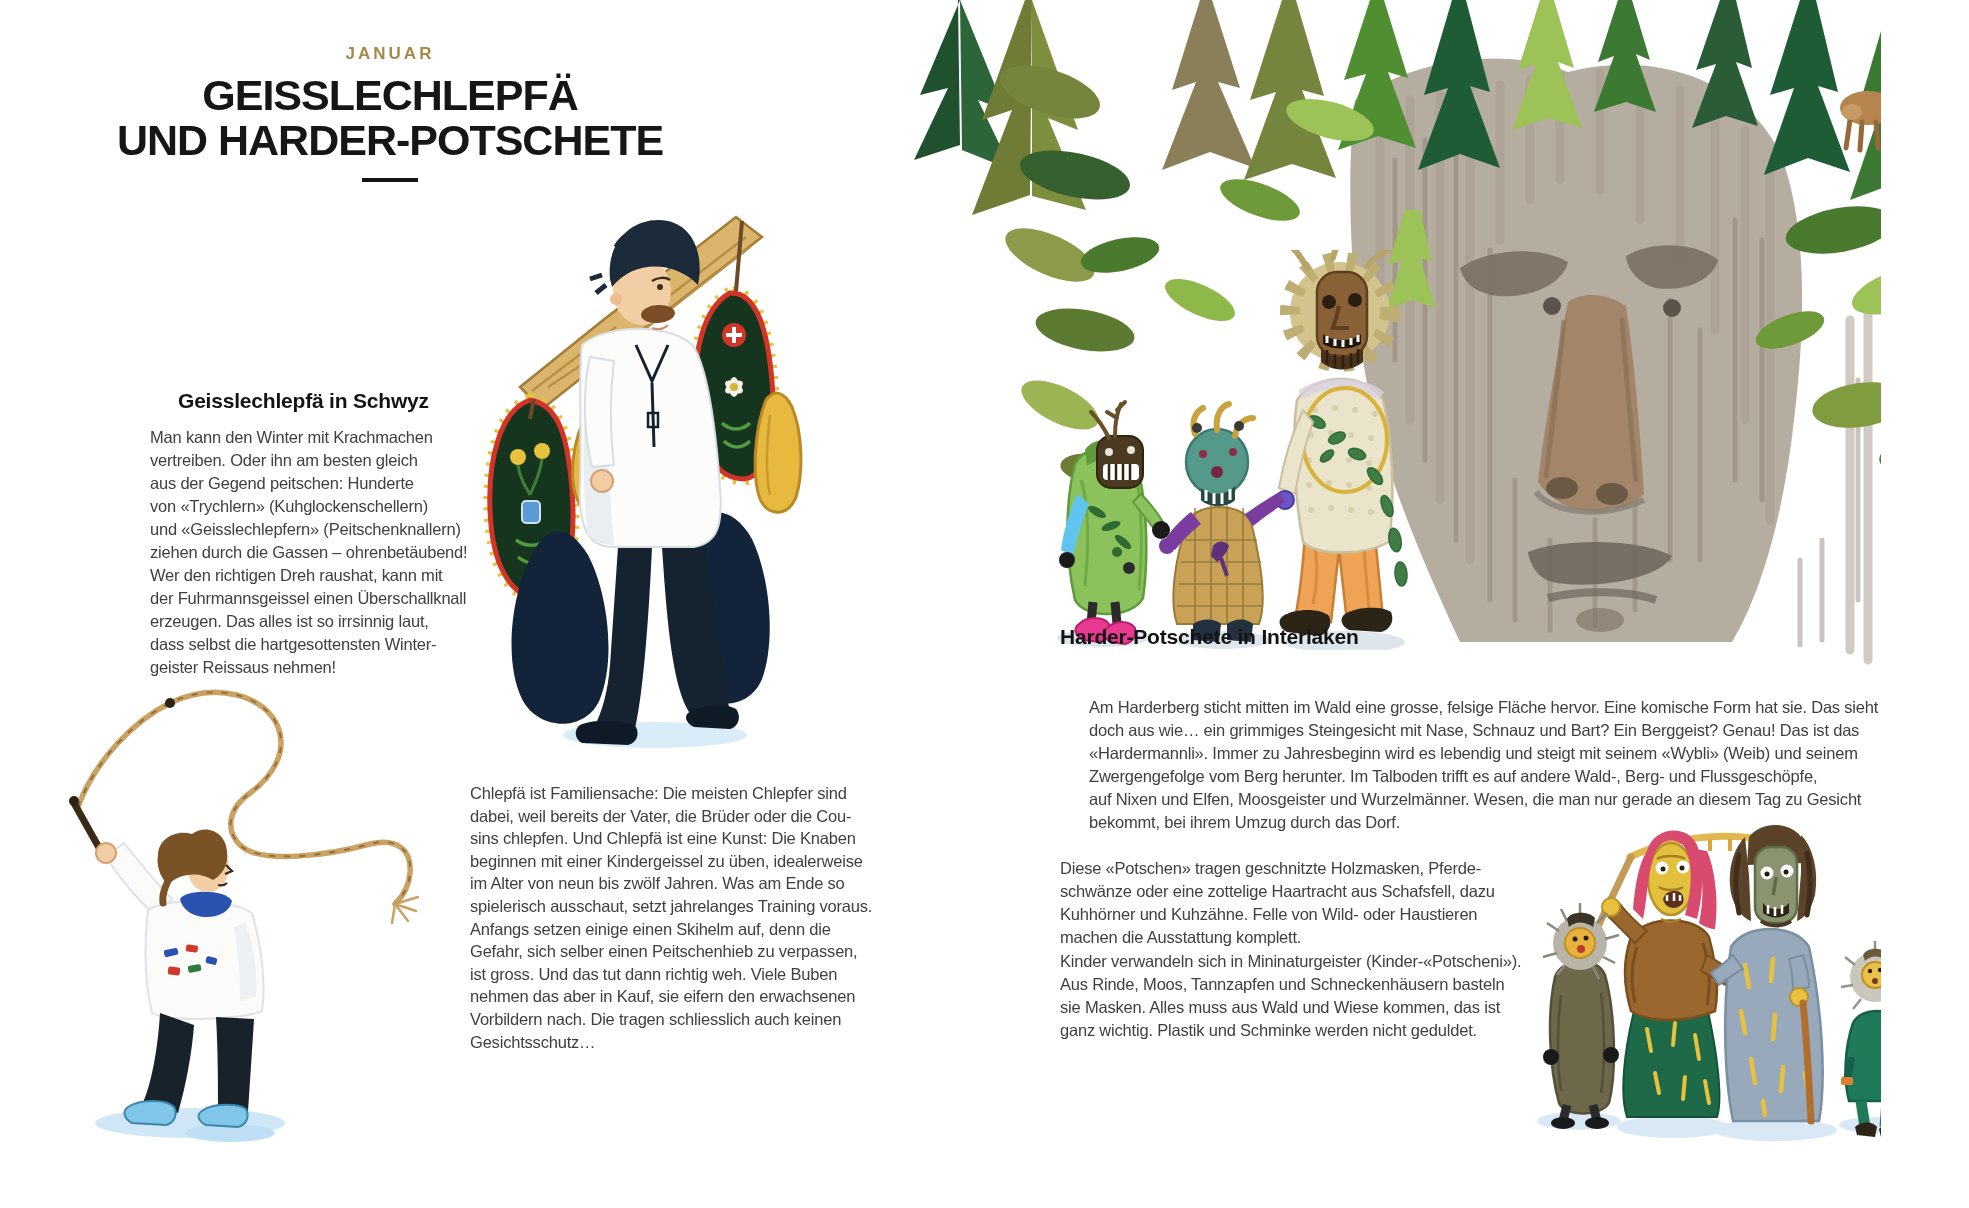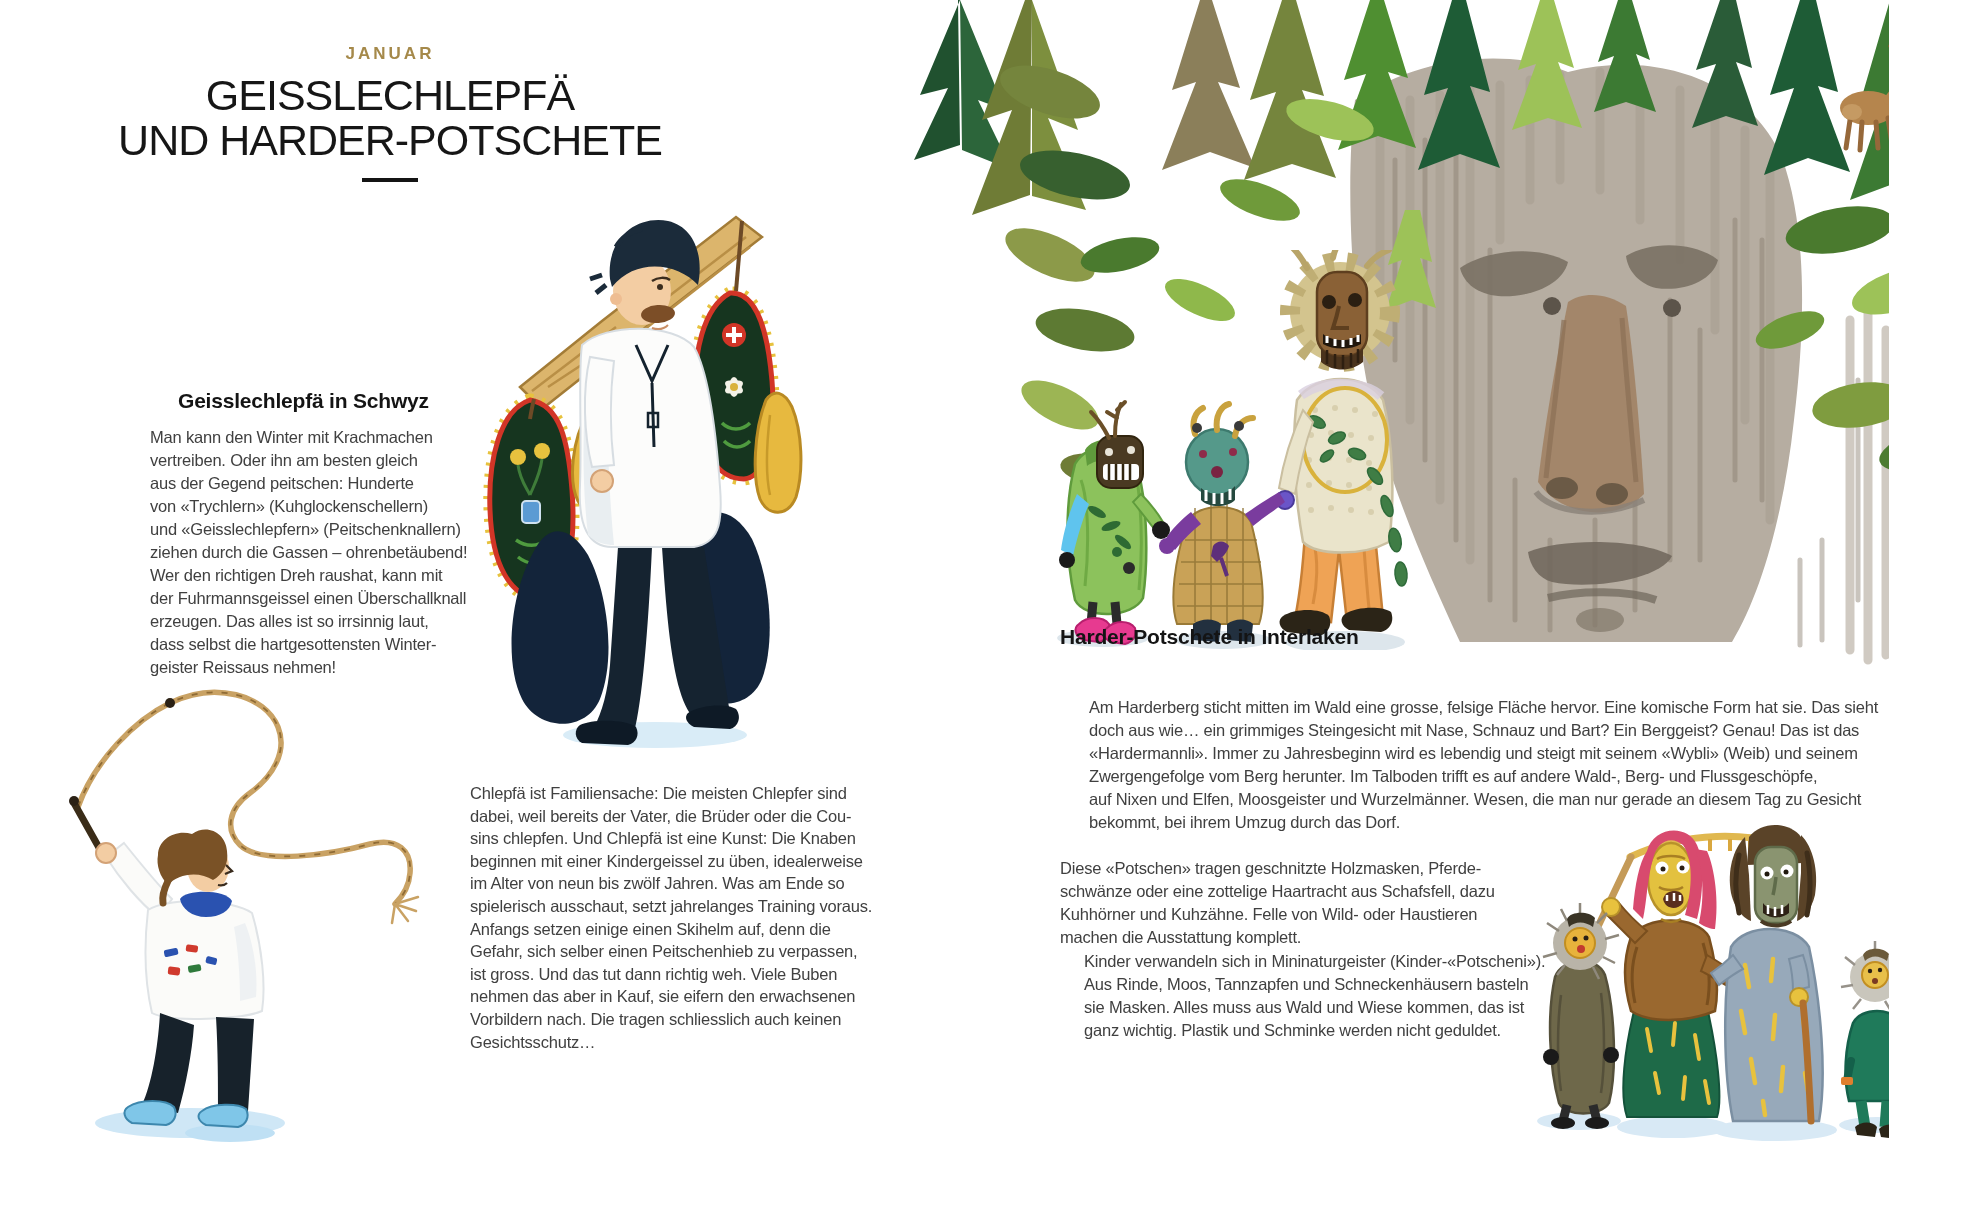--- a/index.html
+++ b/index.html
@@ -1,24 +1,24 @@
 <!DOCTYPE html>
 <html><head>
 <meta charset="utf-8">
 <style>
   html,body{margin:0;padding:0;background:#ffffff;}
   .canvas{
     position:relative;width:1881px;height:1208px;background:#ffffff;overflow:hidden;
-    font-family:"Liberation Sans", sans-serif;color:#1f1f1f;padding-left:8px;
+    font-family:"Liberation Sans", sans-serif;color:#1f1f1f;
   }
   .abs{position:absolute;}
   
   .title-block{position:absolute;left:88px;top:44px;width:604px;text-align:center;}
   .month-label{font-size:17px;font-weight:700;letter-spacing:3px;color:#a5894a;}
-  .spread-title{margin-top:9px;font-size:43px;line-height:45px;font-weight:400;letter-spacing:-1px;color:#161616;white-space:pre-line;}
+  .spread-title{margin-top:9px;font-size:43px;line-height:45px;font-weight:700;letter-spacing:-1px;color:#161616;white-space:pre-line;}
   .title-rule{width:56px;height:4px;background:#141414;margin:15px auto 0 auto;}
   
   .sec-heading{position:absolute;font-size:21px;font-weight:700;color:#141414;letter-spacing:-0.2px;}
   .body-text{position:absolute;font-size:16.5px;line-height:23px;letter-spacing:-0.2px;color:#404040;white-space:pre-line;}
   .body-text.tight{line-height:22.6px;}
   
   .page-num{position:absolute;left:1896px;top:566px;width:70px;text-align:left;font-size:20px;color:#1c1c1c;}
   .pn-rule{width:46px;height:2px;background:#1c1c1c;margin:5px auto 6px auto;}
   svg{display:block;}
 </style>
@@ -376,21 +376,21 @@
   <div class="body-text" style="left:1060px;top:696px;width:880px;margin-left:29px;">Am Harderberg sticht mitten im Wald eine grosse, felsige Fläche hervor. Eine komische Form hat sie. Das sieht
 doch aus wie… ein grimmiges Steingesicht mit Nase, Schnauz und Bart? Ein Berggeist? Genau! Das ist das
 «Hardermannli». Immer zu Jahresbeginn wird es lebendig und steigt mit seinem «Wybli» (Weib) und seinem
 Zwergengefolge vom Berg herunter. Im Talboden trifft es auf andere Wald-, Berg- und Flussgeschöpfe,
 auf Nixen und Elfen, Moosgeister und Wurzelmänner. Wesen, die man nur gerade an diesem Tag zu Gesicht
 bekommt, bei ihrem Umzug durch das Dorf.</div>
   <div class="body-text" style="left:1060px;top:857px;width:560px;">Diese «Potschen» tragen geschnitzte Holzmasken, Pferde-
 schwänze oder eine zottelige Haartracht aus Schafsfell, dazu
 Kuhhörner und Kuhzähne. Felle von Wild- oder Haustieren
 machen die Ausstattung komplett.</div>
-  <div class="body-text" style="left:1060px;top:950px;width:560px;margin-left:24px;">Kinder verwandeln sich in Mininaturgeister (Kinder-«Potscheni»).
+  <div class="body-text" style="left:1060px;top:950px;width:560px;">Kinder verwandeln sich in Mininaturgeister (Kinder-«Potscheni»).
 Aus Rinde, Moos, Tannzapfen und Schneckenhäusern basteln
 sie Masken. Alles muss aus Wald und Wiese kommen, das ist
 ganz wichtig. Plastik und Schminke werden nicht geduldet.</div>
 
   <div class="abs" style="left:1535px;top:815px;width:400px;height:335px;">
     <svg width="400" height="335" viewBox="0 0 400 335">
       <ellipse cx="44" cy="306" rx="42" ry="9" fill="#d8e9f5"></ellipse>
       <ellipse cx="138" cy="312" rx="56" ry="11" fill="#d8e9f5"></ellipse>
       <ellipse cx="240" cy="315" rx="62" ry="11" fill="#d8e9f5"></ellipse>
       <ellipse cx="342" cy="310" rx="38" ry="8" fill="#d8e9f5"></ellipse>

